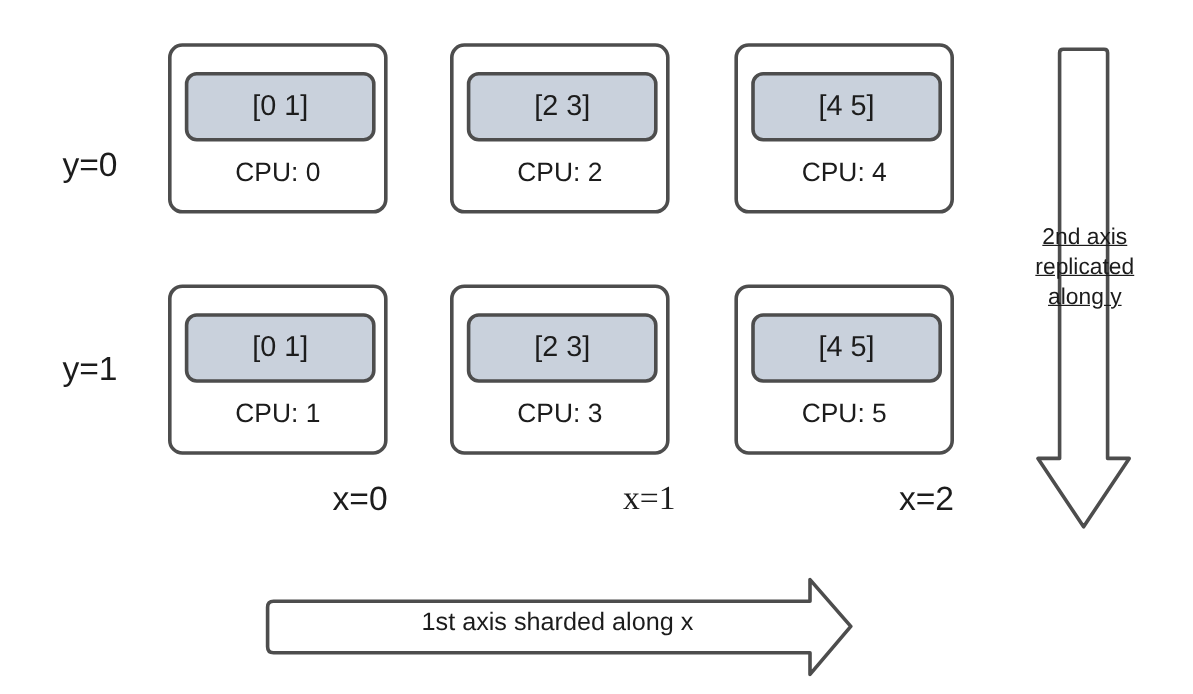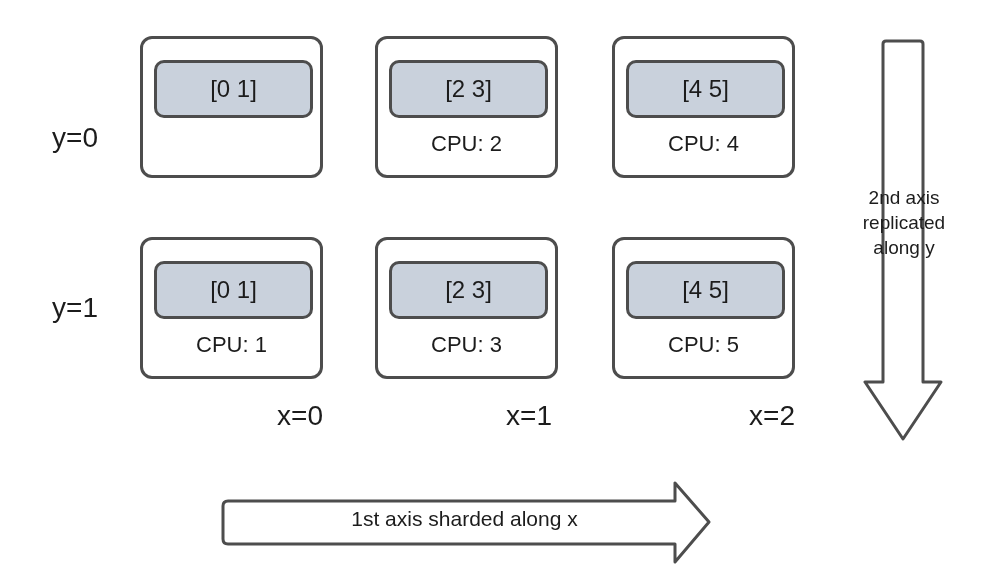--- a/index.html
+++ b/index.html
@@ -100,20 +100,21 @@
   
   .v-arrow-caption {
     position: absolute;
     left: 840px;
     top: 185px;
     width: 128px;
     text-align: center;
     font-size: 19px;
     line-height: 25px;
     color: #1c1c1c;
+    text-decoration: underline;
   }
   .h-arrow-caption {
     position: absolute;
     left: 222px;
     top: 506px;
     width: 455px;
     text-align: center;
     font-size: 21px;
     line-height: 26px;
     color: #1c1c1c;
@@ -126,20 +127,21 @@
 <div id="stage">
 
   <div class="row-label" style="left:20px; top:106px;margin-top:16px;">y=0</div>
 
   <div class="row-label" style="left:20px; top:292px;">y=1</div>
 
   <div class="card" style="left:140px; top:36px;">
     <div class="card-inner">
       <span class="card-inner-text">[0 1]</span>
     </div>
+    <div class="card-cpu">CPU: 0</div>
   </div>
 
   <div class="card" style="left:375px; top:36px;">
     <div class="card-inner">
       <span class="card-inner-text">[2 3]</span>
     </div>
     <div class="card-cpu">CPU: 2</div>
   </div>
 
   <div class="card" style="left:612px; top:36px;">
@@ -165,21 +167,21 @@
 
   <div class="card" style="left:612px; top:237px;">
     <div class="card-inner">
       <span class="card-inner-text">[4 5]</span>
     </div>
     <div class="card-cpu">CPU: 5</div>
   </div>
 
   <div class="col-label" style="left:140px; top:400px;">x=0</div>
 
-  <div class="col-label" style="left:369px; top:400px;">x=1</div>
+  <div class="col-label" style="left:380px; top:400px;font-family:Liberation Serif, serif;">x=1</div>
 
   <div class="col-label" style="left:612px; top:400px;">x=2</div>
 
   <svg class="arrow-svg" style="left:858px; top:34px;" width="90" height="414" viewBox="0 0 90 414">
     <path class="arrow-shape" d="M 28 7
              L 62 7
              Q 65 7 65 10
              L 65 348
              L 83 348
              L 45 405

